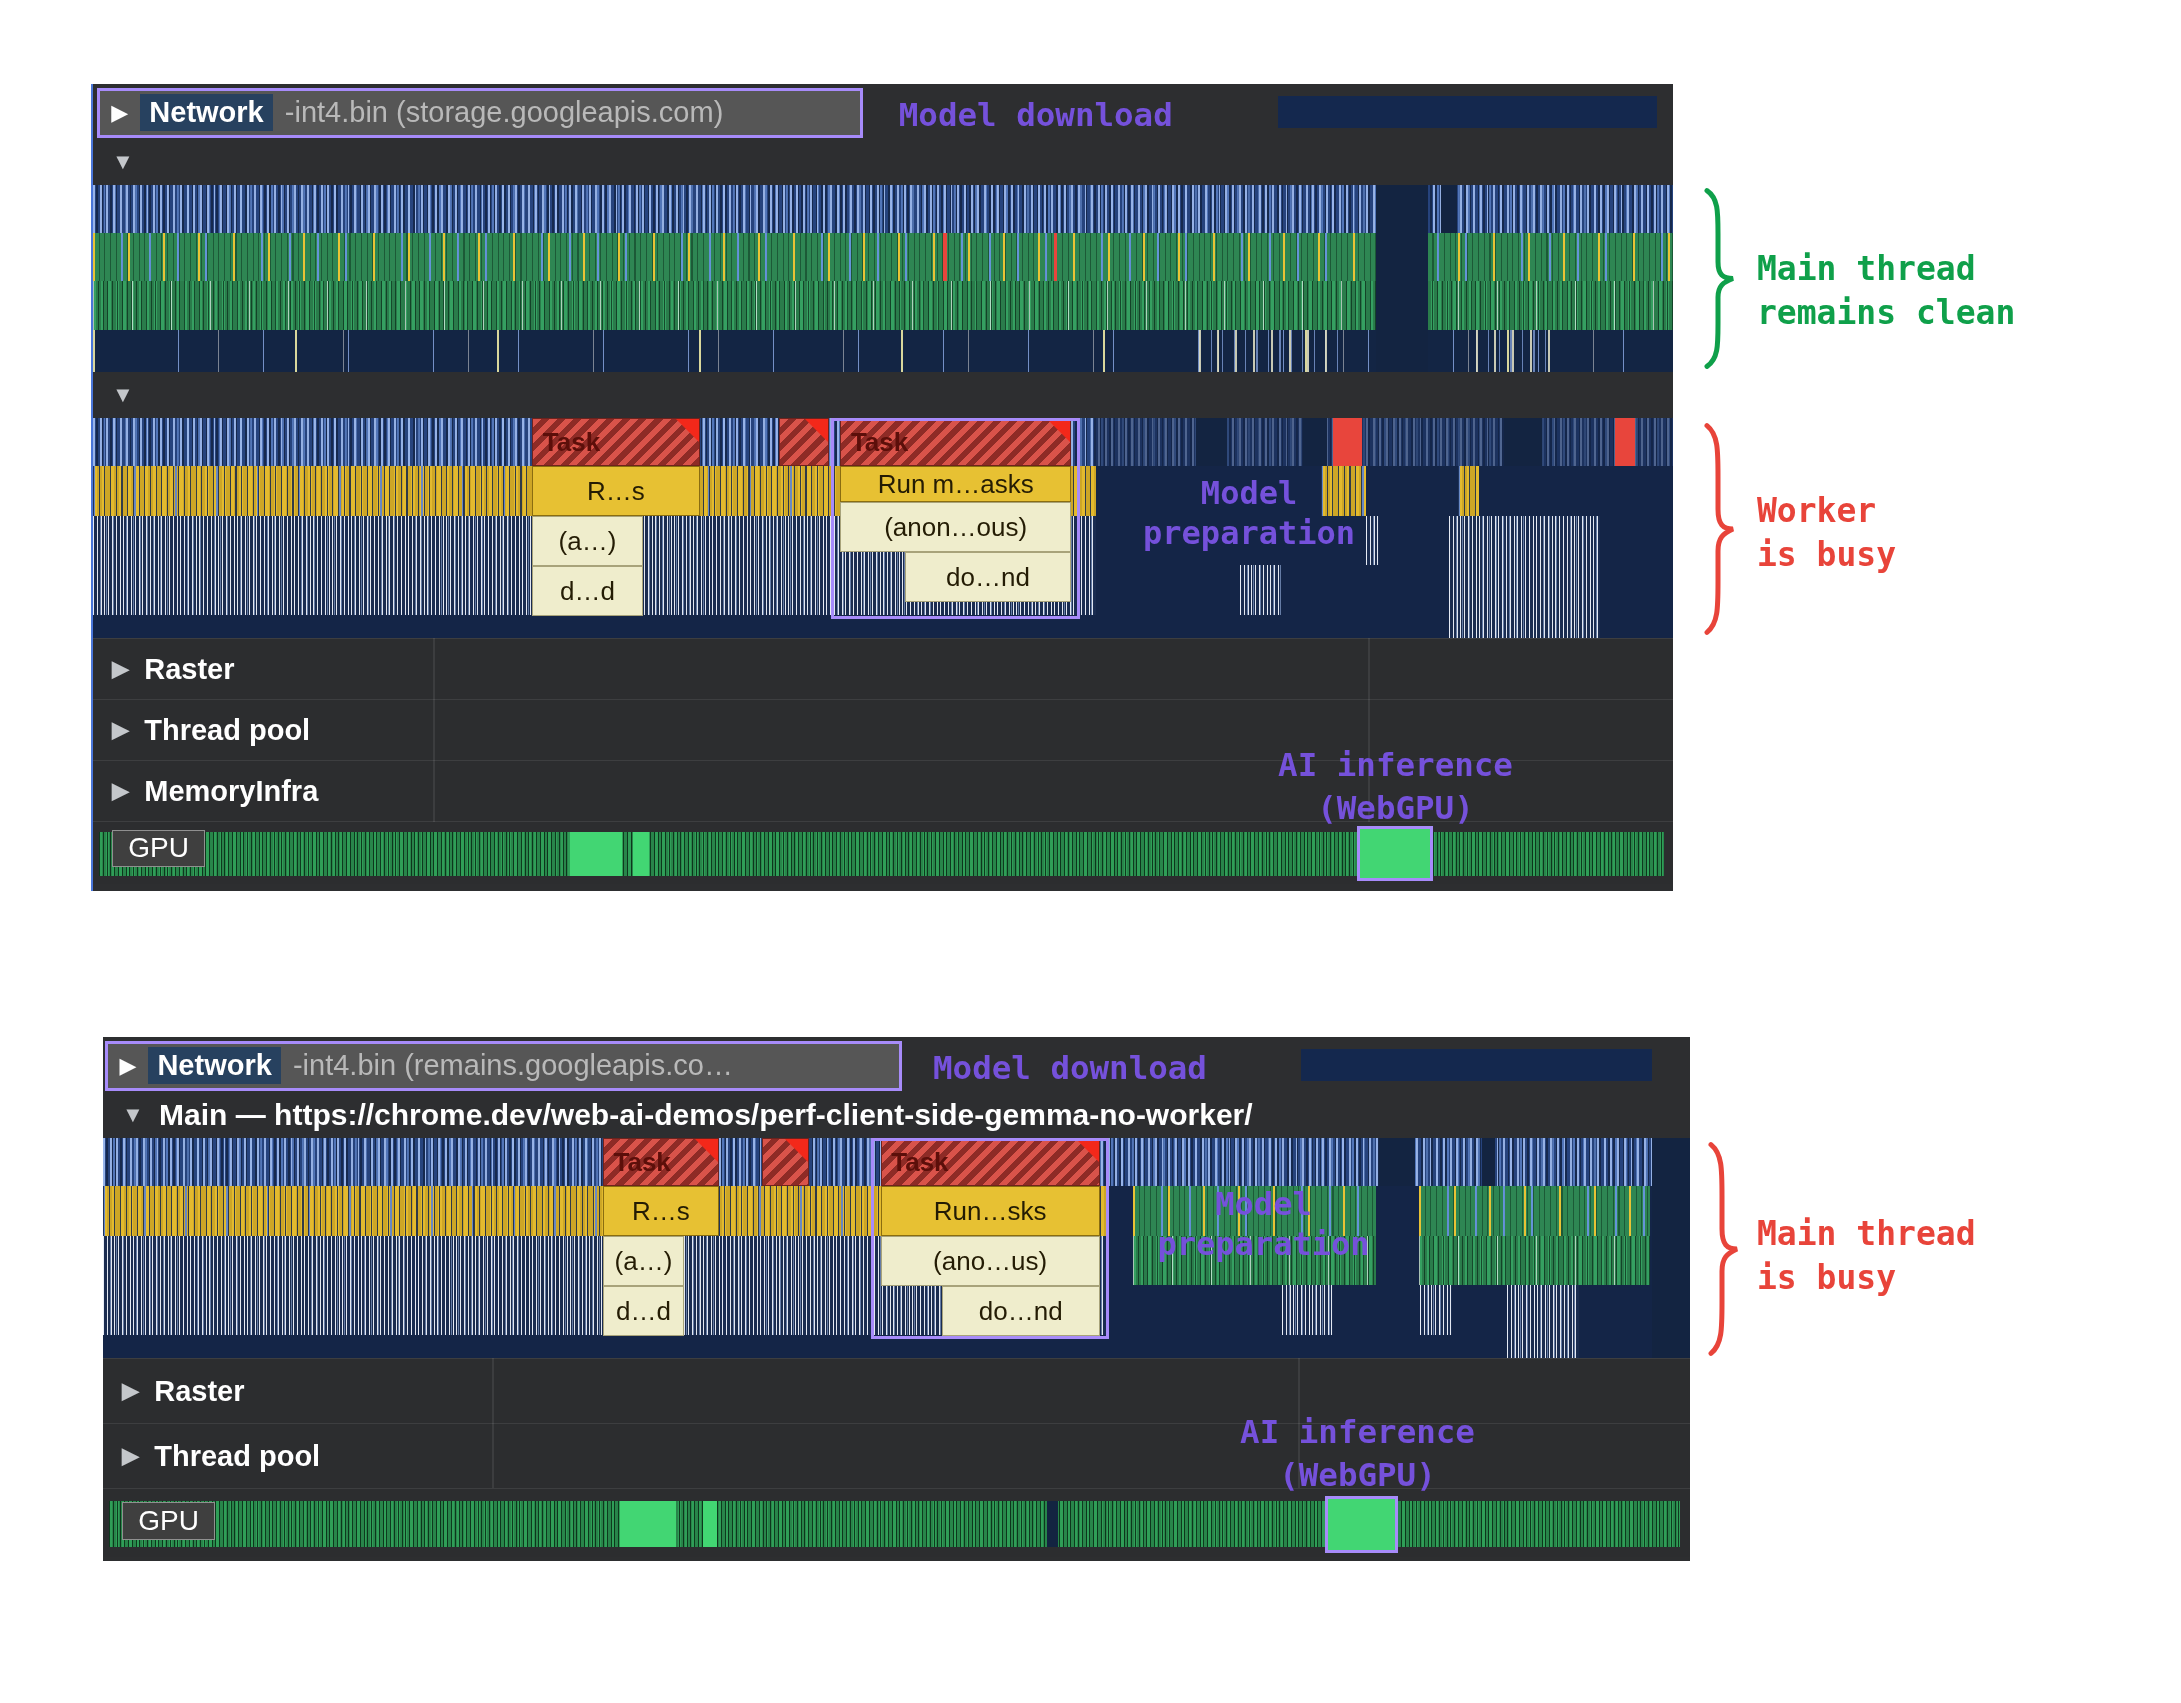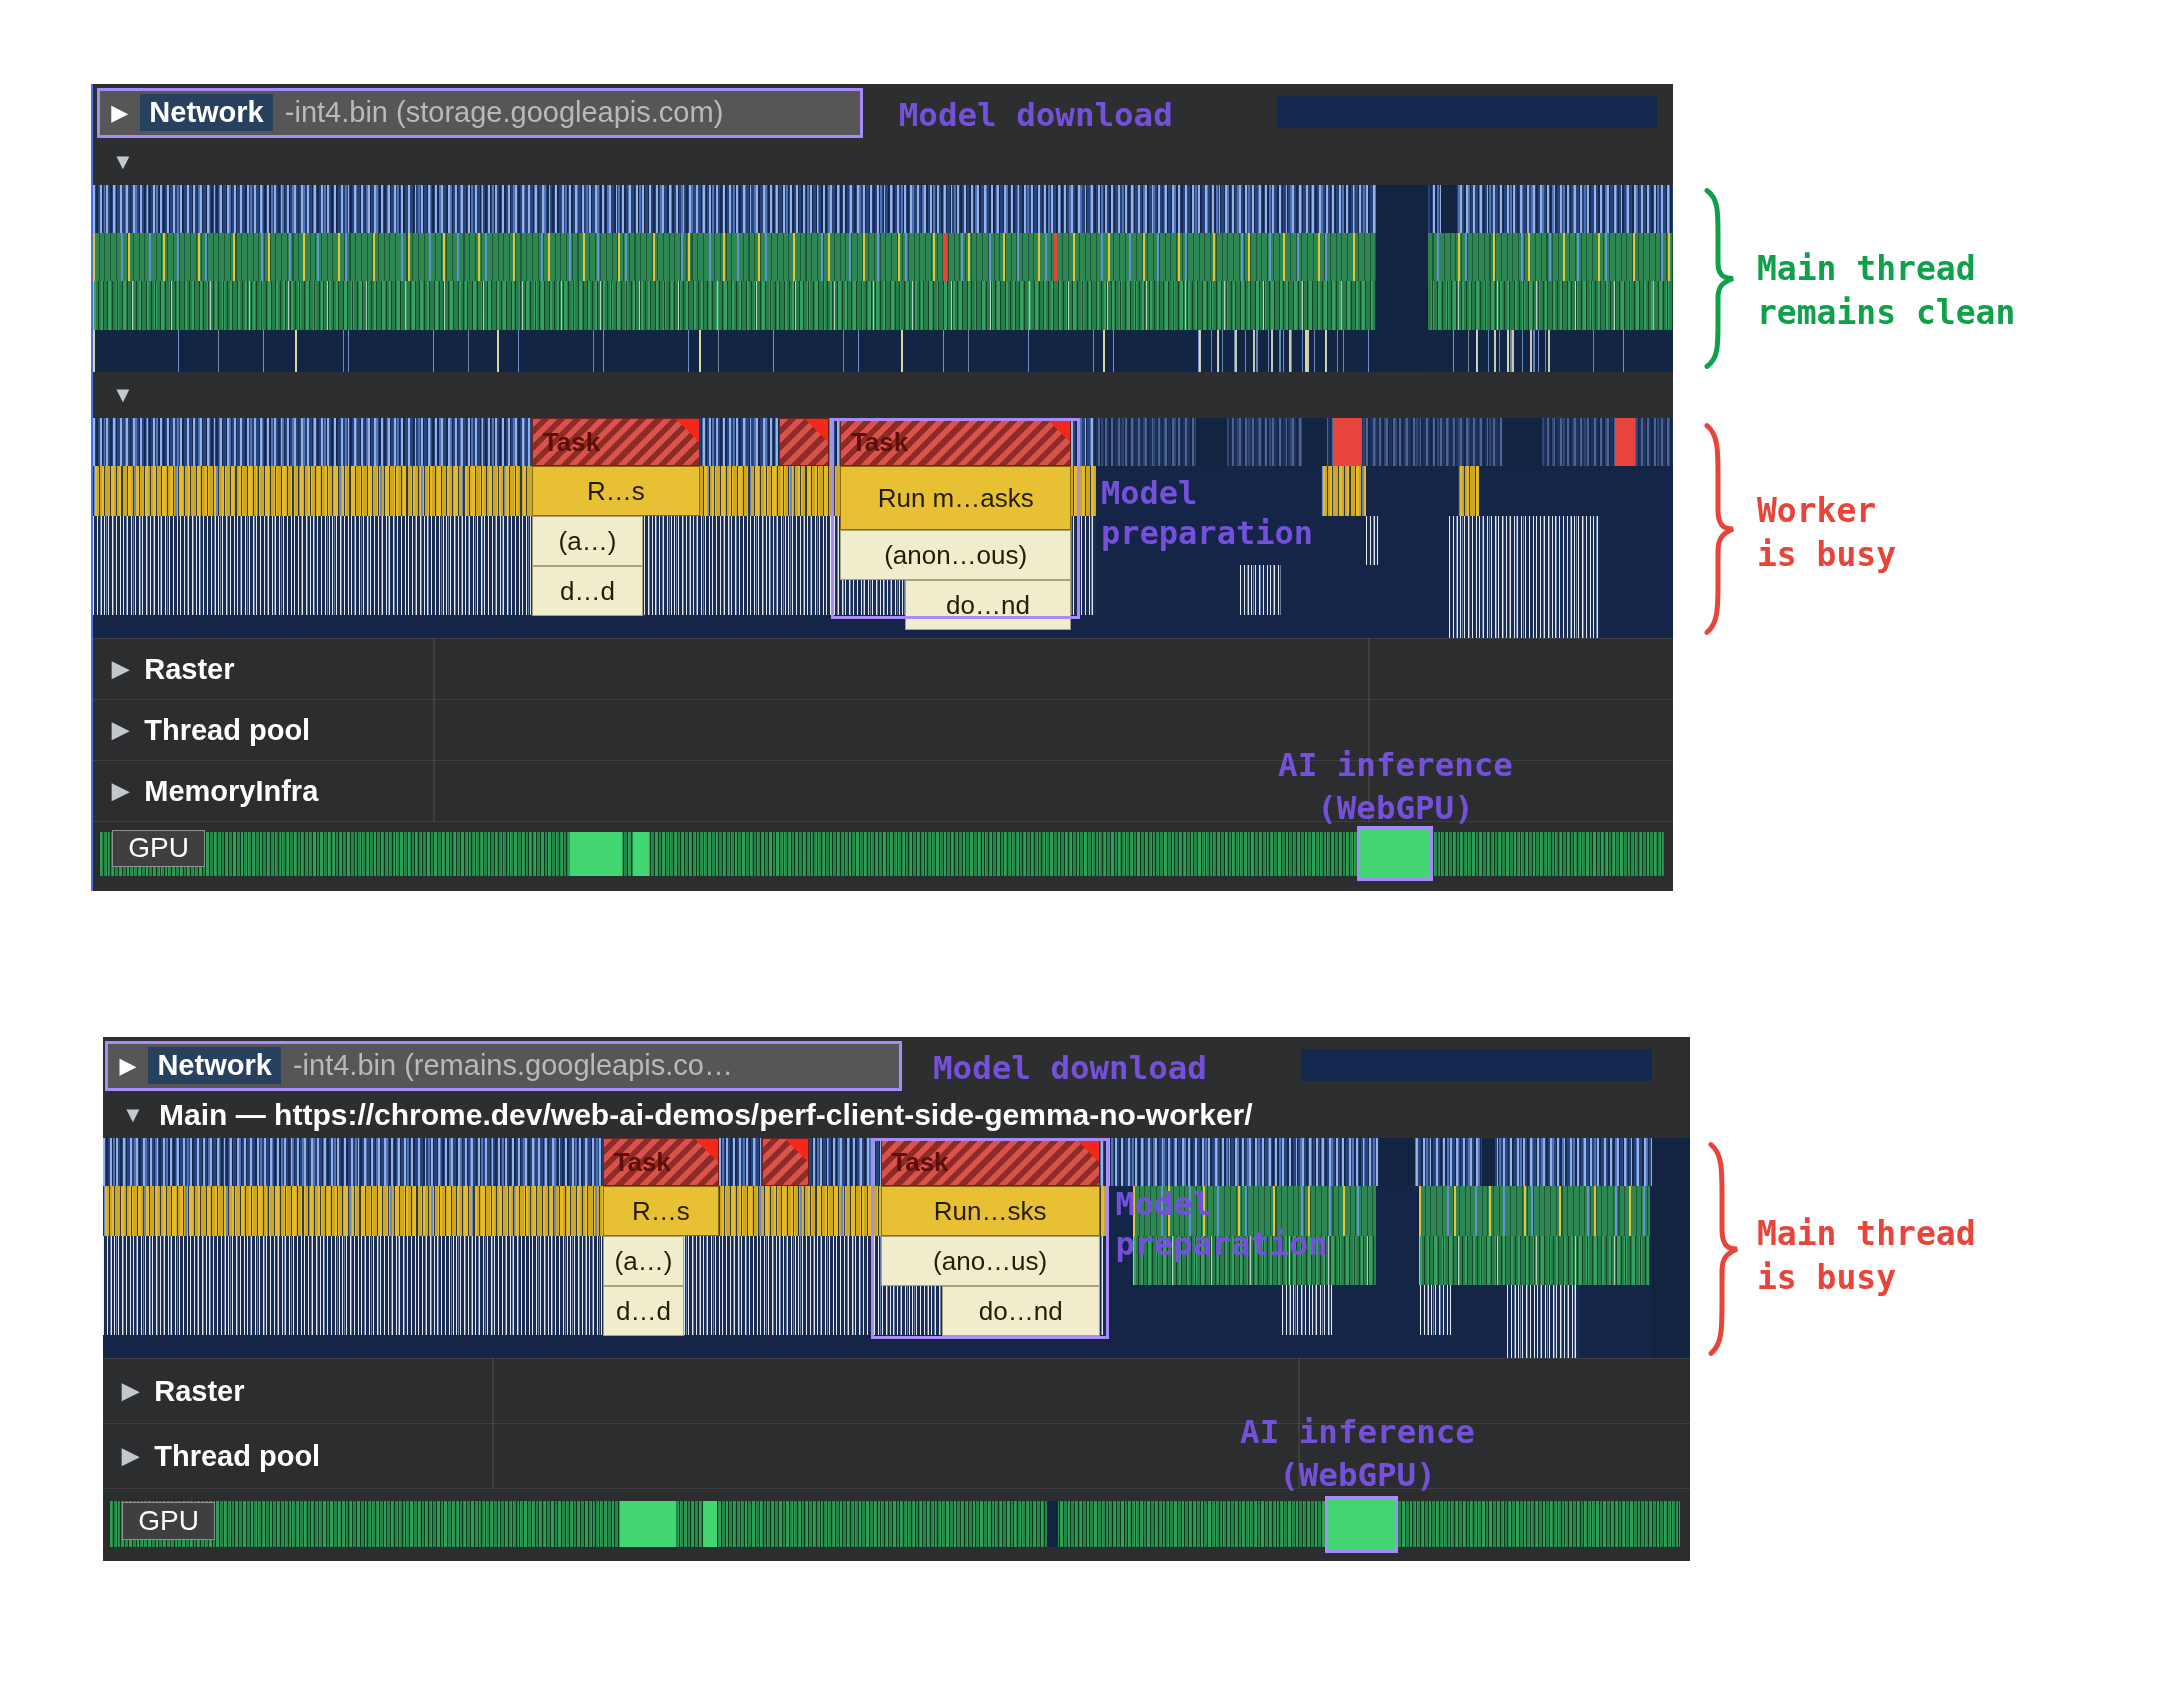--- a/index.html
+++ b/index.html
@@ -79,21 +79,21 @@
   .cell-title { position:relative; background:
       repeating-linear-gradient(135deg, #d9534a 0 5.7px, #8e2b26 5.7px 11.5px);
     color:#5c0f0a; font-weight:bold; justify-content:flex-start;
     padding-left:9.6px; border-color:#6e221d; }
   .cell-title::after { content:""; position:absolute; top:0; right:0; width:0; height:0;
     border-top:23px solid #f3281a; border-left:23px solid transparent; }
   .cell-yellow { background:#e7c133; }
   .cell-cream  { background:#efedcc; border-color:#a8a37a; }
 
   .hl-outline { position:absolute; border:3.8px solid #a78bfa; z-index:5; pointer-events:none; }
-  .model-prep { position:absolute; z-index:4; font-size:32px; line-height:1.25; }
+  .model-prep { position:absolute; z-index:4; font-size:32px; line-height:1.25;text-align:center; }
 
   
   .gpu-row { position:relative; background:#2c2d2f; border-top:1.9px solid #3d3e40; }
   .gpu-strip { position:absolute; background:
     repeating-linear-gradient(90deg, rgba(8,40,20,.85) 0 1px, transparent 1px 3.8px),
     repeating-linear-gradient(90deg, #2f9e57 0 2.9px, #28854a 2.9px 6.7px); }
   .gpu-chip { position:absolute; color:#ffffff; font-size:28px; background:#3f3f3f;
     border:1.9px solid #909090; padding:1.9px 15.3px; z-index:4; }
   .bright { position:absolute; background:#42d673; z-index:2; }
   .hl-box { position:absolute; border:3.8px solid #a78bfa; background:#42d673; z-index:3; }
@@ -172,21 +172,21 @@
     </div>
 
     <div class="task" style="left:43.4%; width:3.2%;">
       <div class="task-cell cell-title" style="height:48px;"></div>
     </div>
 
     <div class="task" style="left:47.3%; width:14.6%;">
       <div class="task-cell cell-title" style="height:48px;">
           <span>Task</span>
         </div>
-      <div class="task-cell cell-yellow" style="height:64px;">Run m…asks</div>
+      <div class="task-cell cell-yellow" style="height:36px;">Run m…asks</div>
       <div class="task-cell cell-cream" style="height:50px;">(anon…ous)</div>
       <div class="task-cell cell-cream" style="height:50px; margin-left:28%; width:72%;">do…nd</div>
     </div>
     <div class="hl-outline" style="left:46.7%; width:15.8%; top:0; height:201px;"></div>
 
     <div class="model-prep anno-mono purple" style="left:63.8%; top:55px; width:296px;">Model preparation</div>
   </div>
 
   <div class="collapsed" style="height:61px;">
     <span class="tri">▶</span>

